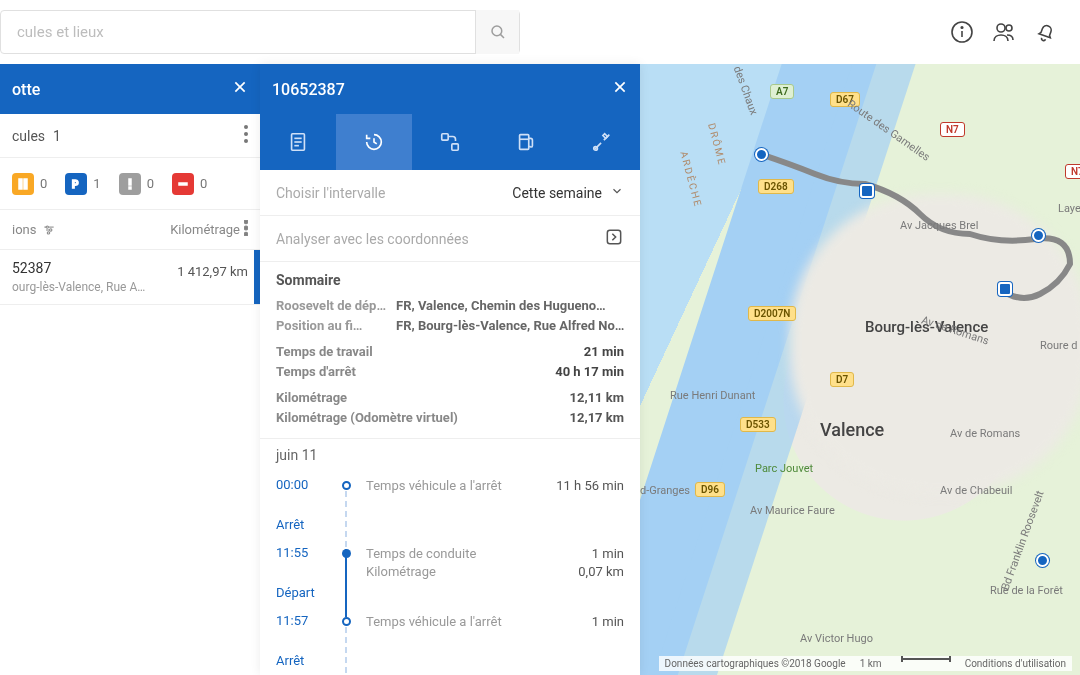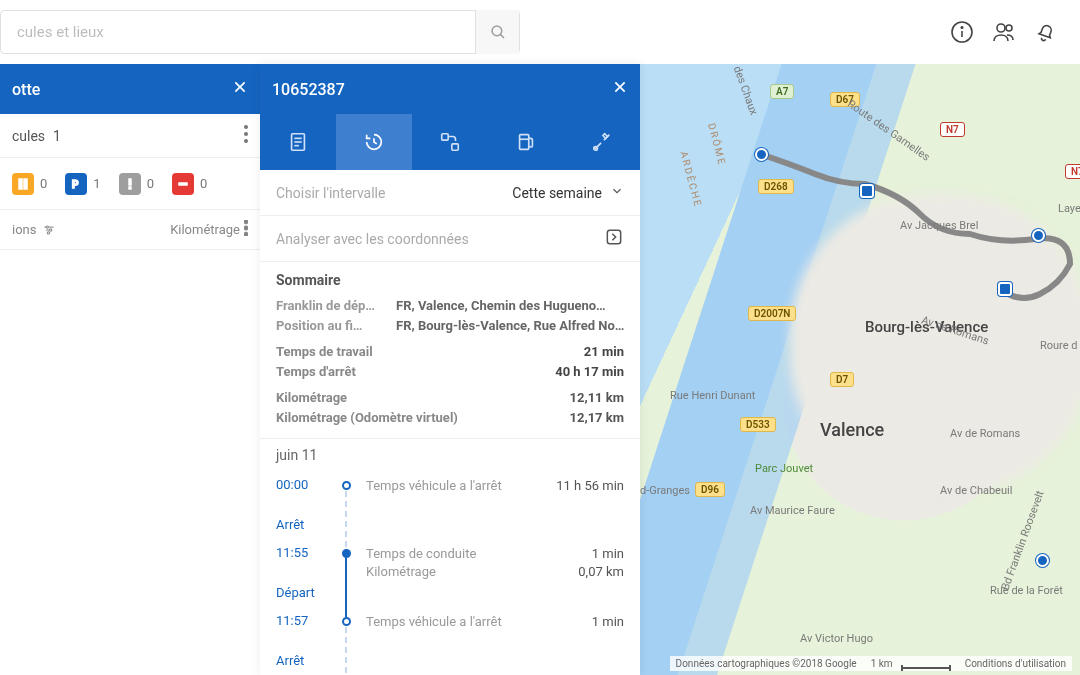--- a/index.html
+++ b/index.html
@@ -113,21 +113,21 @@
   .road-label { position: absolute; font-size: 11px; color: #7a7a7a; white-space: nowrap; }
   .city { position: absolute; font-size: 18px; color: #444; font-weight: 500; }
   .city.small { font-size: 15px; }
   .shield { position: absolute; font-size: 10px; font-weight: 600; padding: 1px 5px; border-radius: 3px; background: #ffe08a; color: #6b5400; border:1px solid #e0b84a;}
   .shield.grn { background:#dff0d3; color:#3e6b1f; border-color:#a8c98c;}
   .shield.red { background:#fff; color:#c0392b; border:1px solid #c0392b;}
   .pin { position:absolute; width:13px; height:13px; background:#1565c0; border:2px solid #fff; border-radius:50%; box-shadow:0 0 0 1px #1565c0;}
   .pin.sq { border-radius:3px; width:14px; height:14px;}
   .route { position:absolute; pointer-events:none; }
   .map-footer { position: absolute; right: 8px; bottom: 4px; font-size: 10px; color: #666; background: rgba(255,255,255,0.8); padding: 2px 6px; display:flex; gap:14px; align-items:center;}
-  .scalebar { display:flex; align-items:flex-end; gap:8px;}
+  .scalebar { display:flex; align-items:flex-start; gap:19px;}
   .scalebar .bar { width:50px; height:0; border-top:2px solid #555; position:relative;}
   .scalebar .bar:before,.scalebar .bar:after{content:"";position:absolute;width:0;height:6px;border-left:2px solid #555;top:-4px;}
   .scalebar .bar:after{right:0;}
 </style>
 </head>
 <body>
 
 <div class="topbar">
   <div class="search-wrap">
     <input class="search-input" placeholder="cules et lieux" style="">
@@ -235,20 +235,26 @@
       <div class="right">
         <span>Kilométrage</span>
         <span class="dots2"><svg viewBox="0 0 4 18">
               <circle cx="2" cy="2" r="1.8"></circle>
               <circle cx="2" cy="9" r="1.8"></circle>
               <circle cx="2" cy="16" r="1.8"></circle>
             </svg></span>
       </div>
     </div>
 
+    <div class="vehicle-item">
+      <div class="vid">52387</div>
+      <div class="loc">ourg-lès-Valence, Rue A…</div>
+      <div class="km">1 412,97 km</div>
+      <div class="sel"></div>
+    </div>
   </div>
 
   <div class="detail">
     <div class="panel-hd">
       <span class="title">10652387</span>
       <span class="close"><svg viewBox="0 0 24 24">
             <line x1="5" y1="5" x2="19" y2="19"></line>
             <line x1="19" y1="5" x2="5" y2="19"></line>
           </svg></span>
     </div>
@@ -305,21 +311,21 @@
       <span class="txt">Analyser avec les coordonnées</span>
       <span class="exp"><svg viewBox="0 0 24 24">
             <rect x="4" y="4" width="16" height="16" rx="3"></rect>
             <polyline points="10 8 14 12 10 16"></polyline>
           </svg></span>
     </div>
 
     <div class="summary">
       <div class="h">Sommaire</div>
       <div class="sline pos">
-          <span class="k">Franklin de dép…</span>
+          <span class="k">Roosevelt de dép…</span>
           <span class="v">FR, Valence, Chemin des Hugueno…</span>
         </div>
       <div class="sline pos">
           <span class="k">Position au fi…</span>
           <span class="v">FR, Bourg-lès-Valence, Rue Alfred No…</span>
         </div>
       <div class="sline dark" style="margin-top:6px">
           <span class="k">Temps de travail</span>
           <span class="v">21 min</span>
         </div>

